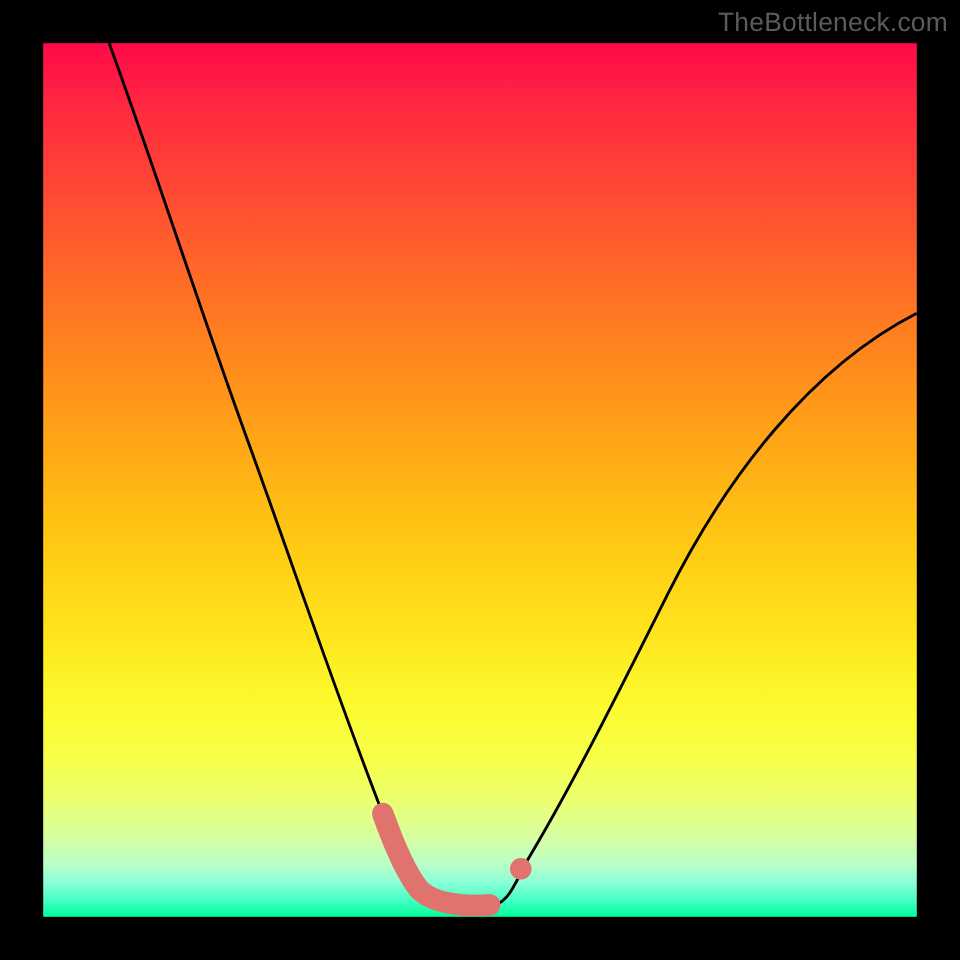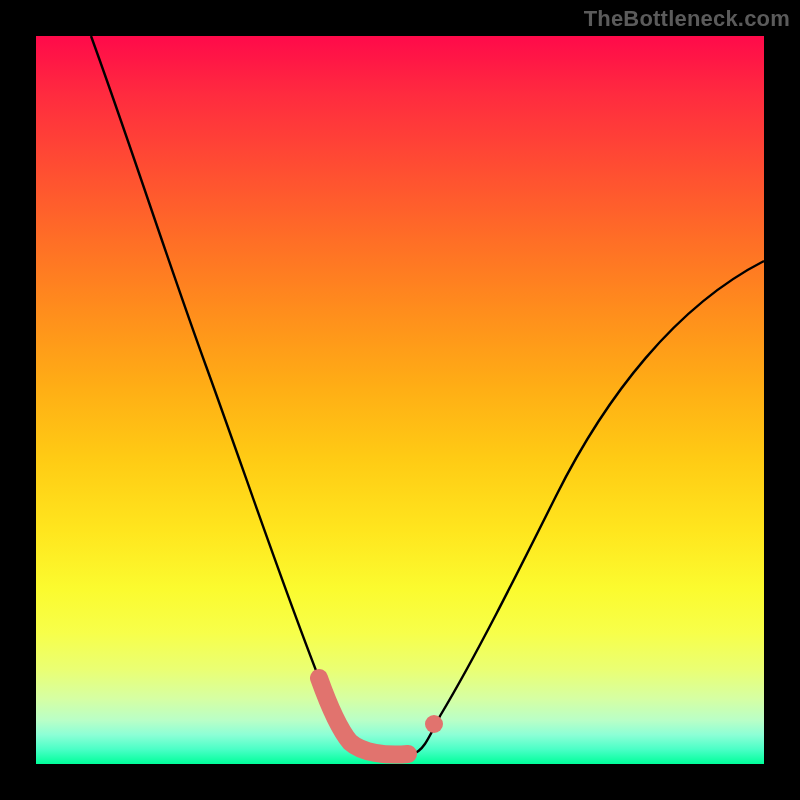--- a/index.html
+++ b/index.html
@@ -43,21 +43,21 @@
       #4affc6 98%,
       #00ff9a 100%
     );
   }
   .watermark {
     position: absolute;
     top: 6px;
     right: 10px;
     color: #5b5b5b;
     font-size: 22px;
-    font-weight: 700;
+    font-weight: 400;
     letter-spacing: 0.2px;
     user-select: none;
     pointer-events: none;
   }
   svg.curve {
     position: absolute;
     inset: 0;
     width: 100%;
     height: 100%;
     overflow: visible;

